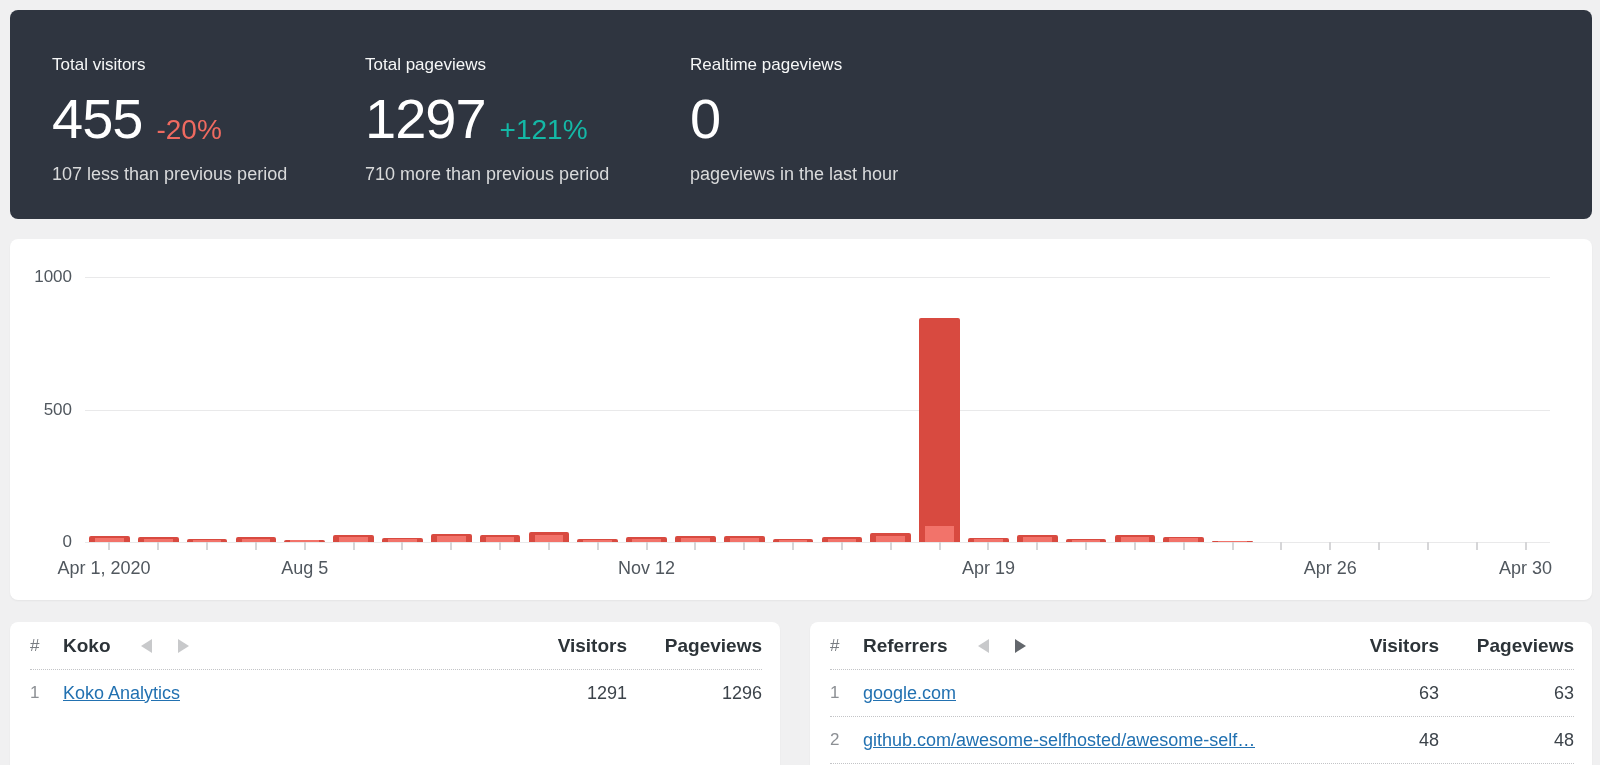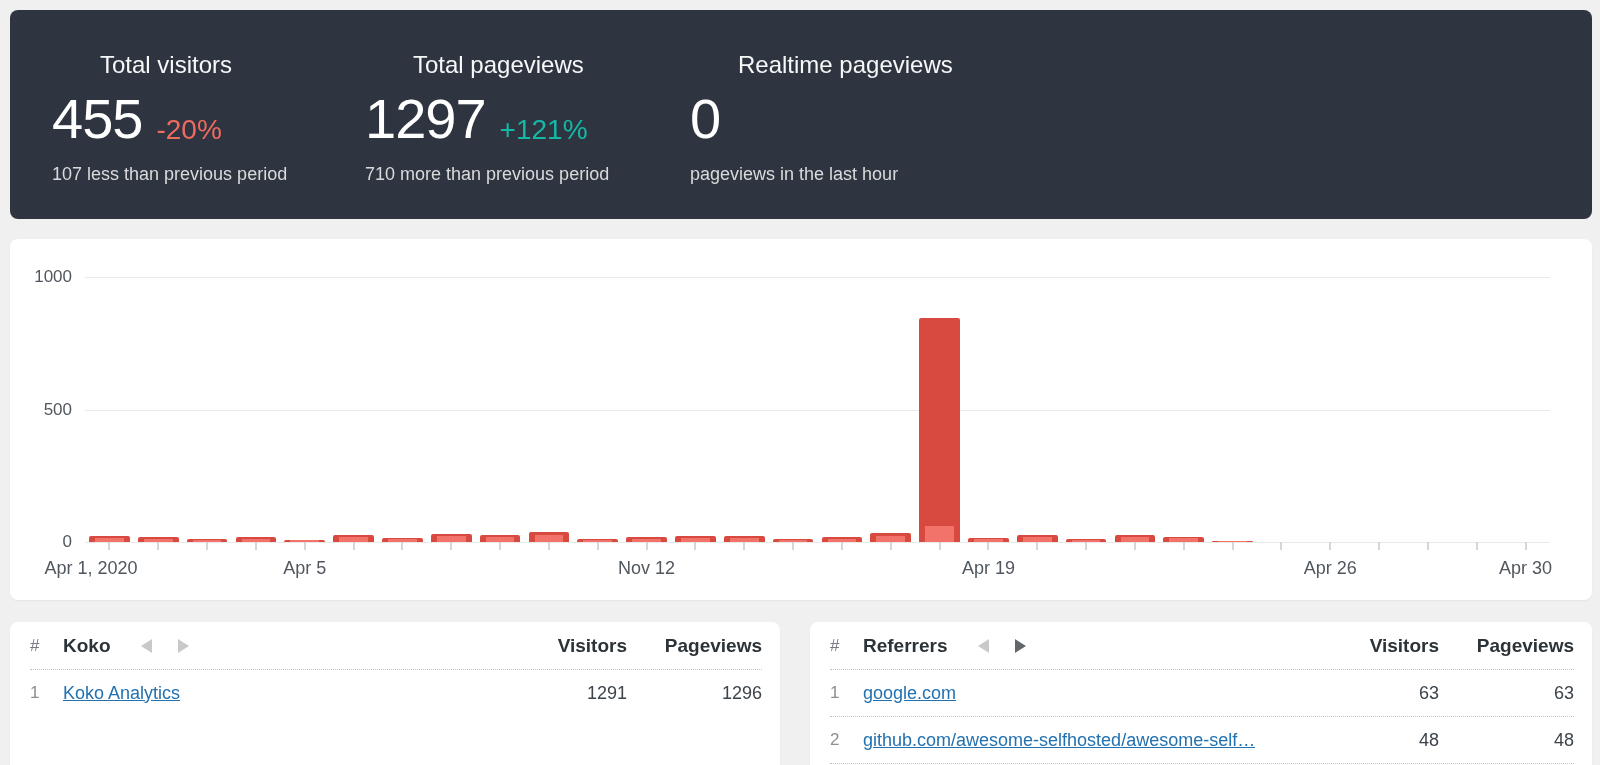--- a/index.html
+++ b/index.html
@@ -4,21 +4,21 @@
 <style>
   * { margin:0; padding:0; box-sizing:border-box; }
   html,body { width:1600px; height:765px; background:#f0f0f1; overflow:hidden;
               font-family:"Liberation Sans", sans-serif; }
   .page { position:relative; width:1600px; height:765px; background:#f0f0f1; overflow:hidden; }
 
   
   .totals { position:absolute; left:10px; top:10px; width:1582px; height:209px;
             background:#2f3540; border-radius:8px; display:flex; padding:44px 0 0 42px; color:#fff; }
   .stat:nth-child(1){ width:313px; } .stat:nth-child(2){ width:325px; }
-  .stat-label { font-size:24px; line-height:22px; color:#f6f7f7;margin-left:48px; }
+  .stat-label { font-size:17px; line-height:22px; color:#f6f7f7; }
   .stat-line { display:flex; align-items:flex-end; gap:14px; margin-top:14px; height:58px; }
   .stat-value { font-size:56px; line-height:58px; font-weight:400; letter-spacing:-1px; color:#fff; }
   .stat-change { font-size:28px; line-height:30px; margin-bottom:3px; }
   .stat-change.down { color:#ef6a60; } .stat-change.up { color:#14b8a6; }
   .stat-sub { margin-top:16px; font-size:18px; color:#d9dadb; }
 
   
   .chart-card { position:absolute; left:10px; top:239px; width:1582px; height:361px;
                 background:#fff; border-radius:8px; box-shadow:0 1px 2px rgba(0,0,0,.05); }
   .plot { position:absolute; left:75px; top:38px; width:1465px; height:265px; }
@@ -220,22 +220,22 @@
         <div class="slot" style="left: 1220.83px; width: 48.8333px;"></div>
         <div class="tick" style="left: 1245.25px;"></div>
         <div class="slot" style="left: 1269.67px; width: 48.8333px;"></div>
         <div class="tick" style="left: 1294.08px;"></div>
         <div class="slot" style="left: 1318.5px; width: 48.8333px;"></div>
         <div class="tick" style="left: 1342.92px;"></div>
         <div class="slot" style="left: 1367.33px; width: 48.8333px;"></div>
         <div class="tick" style="left: 1391.75px;"></div>
         <div class="slot" style="left: 1416.17px; width: 48.8333px;"></div>
         <div class="tick" style="left: 1440.58px;"></div>
-        <div class="xlabel" style="left: 6px;">Apr 1, 2020</div>
-        <div class="xlabel" style="left: 219.75px;">Apr 5</div>
+        <div class="xlabel" style="left: 19px;">Apr 1, 2020</div>
+        <div class="xlabel" style="left: 219.75px;">Aug 5</div>
         <div class="xlabel" style="left: 561.583px;">Nov 12</div>
         <div class="xlabel" style="left: 903.417px;">Apr 19</div>
         <div class="xlabel" style="left: 1245.25px;">Apr 26</div>
         <div class="xlabel" style="left: 1440.58px;">Apr 30</div>
       </div>
   <div class="ylabel" style="top: 293px;">0</div>
       <div class="ylabel" style="top: 160.5px;">500</div>
       <div class="ylabel" style="top: 28px;">1000</div>
     </section>
 

